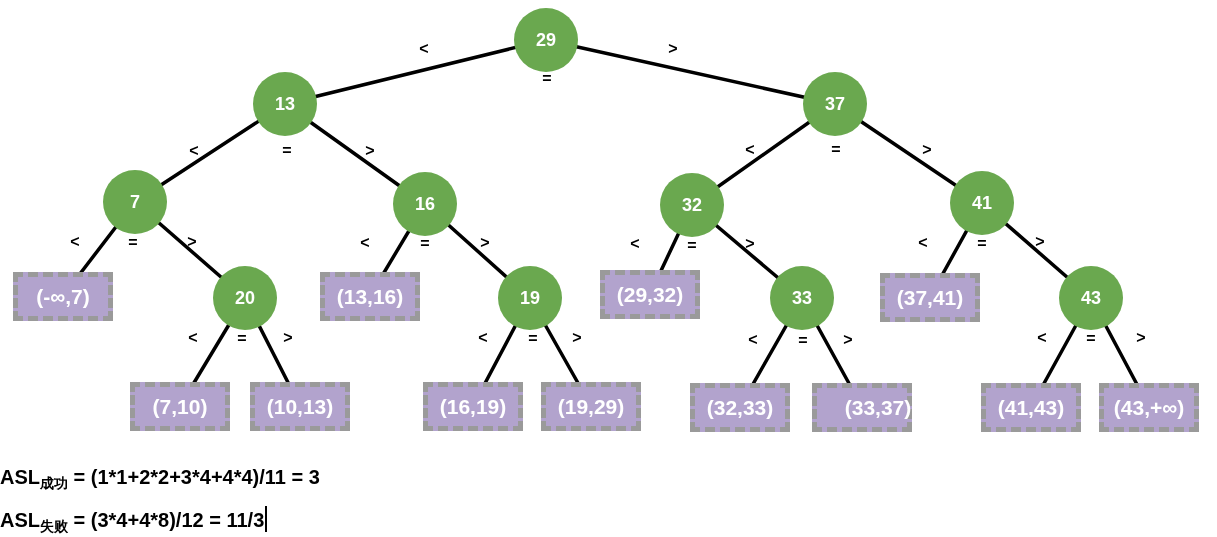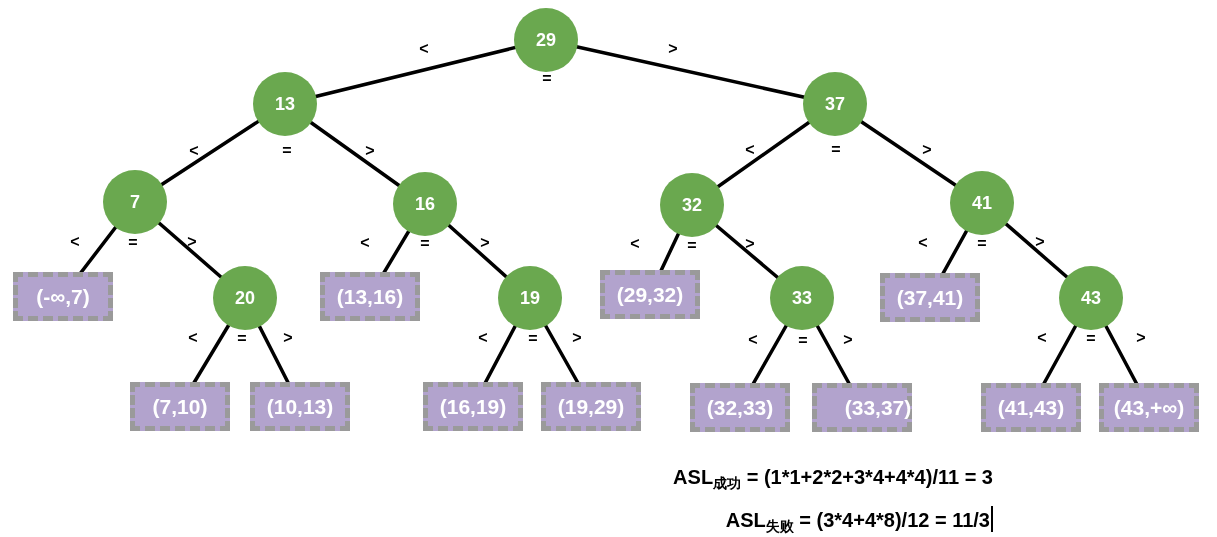--- a/index.html
+++ b/index.html
@@ -59,21 +59,21 @@
     align-items: center;
     justify-content: center;
     font-size: 21px;
     font-weight: bold;
     white-space: nowrap;
   }
   .formula-line {
     position: absolute;
     left: 0;
     width: 993px;
-    text-align: right;
+    text-align: left;
     color: var(--formula-color, #000000);
     font-size: 20px;
     font-weight: bold;
     line-height: 28px;
   }
   .formula-line sub {
     font-size: 14px;
     font-weight: bold;
     vertical-align: -4px;
     line-height: 0;

